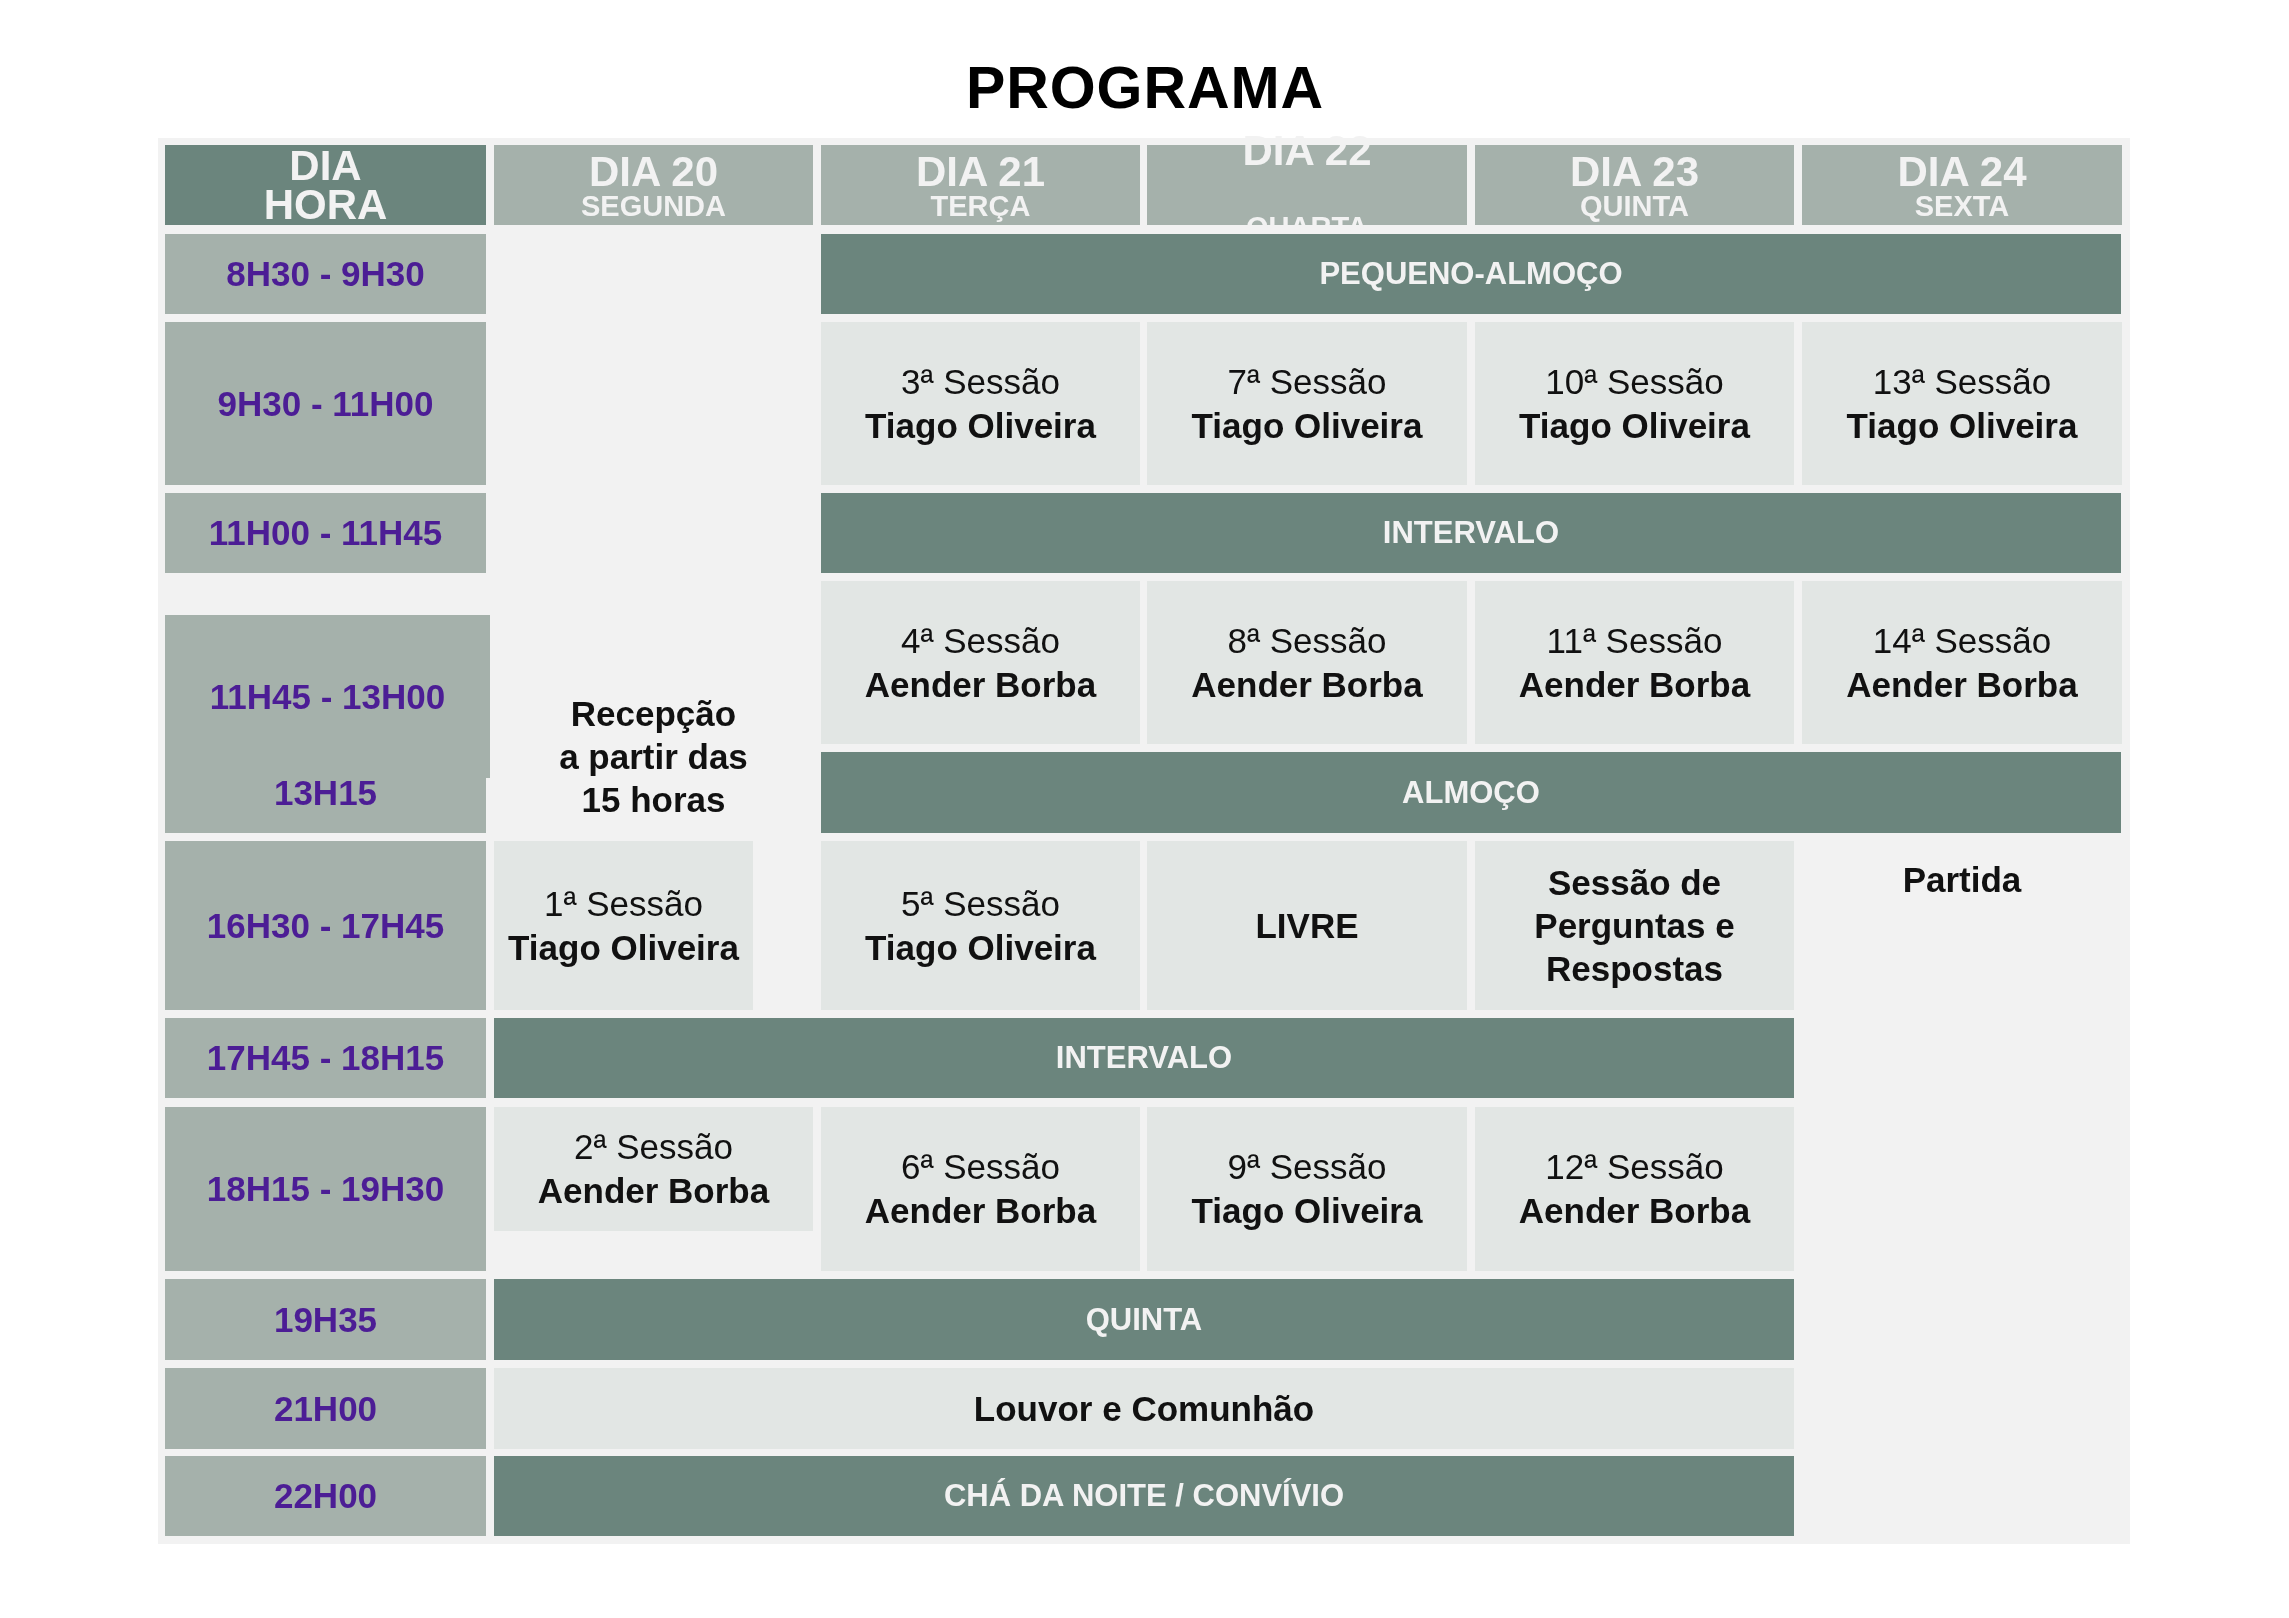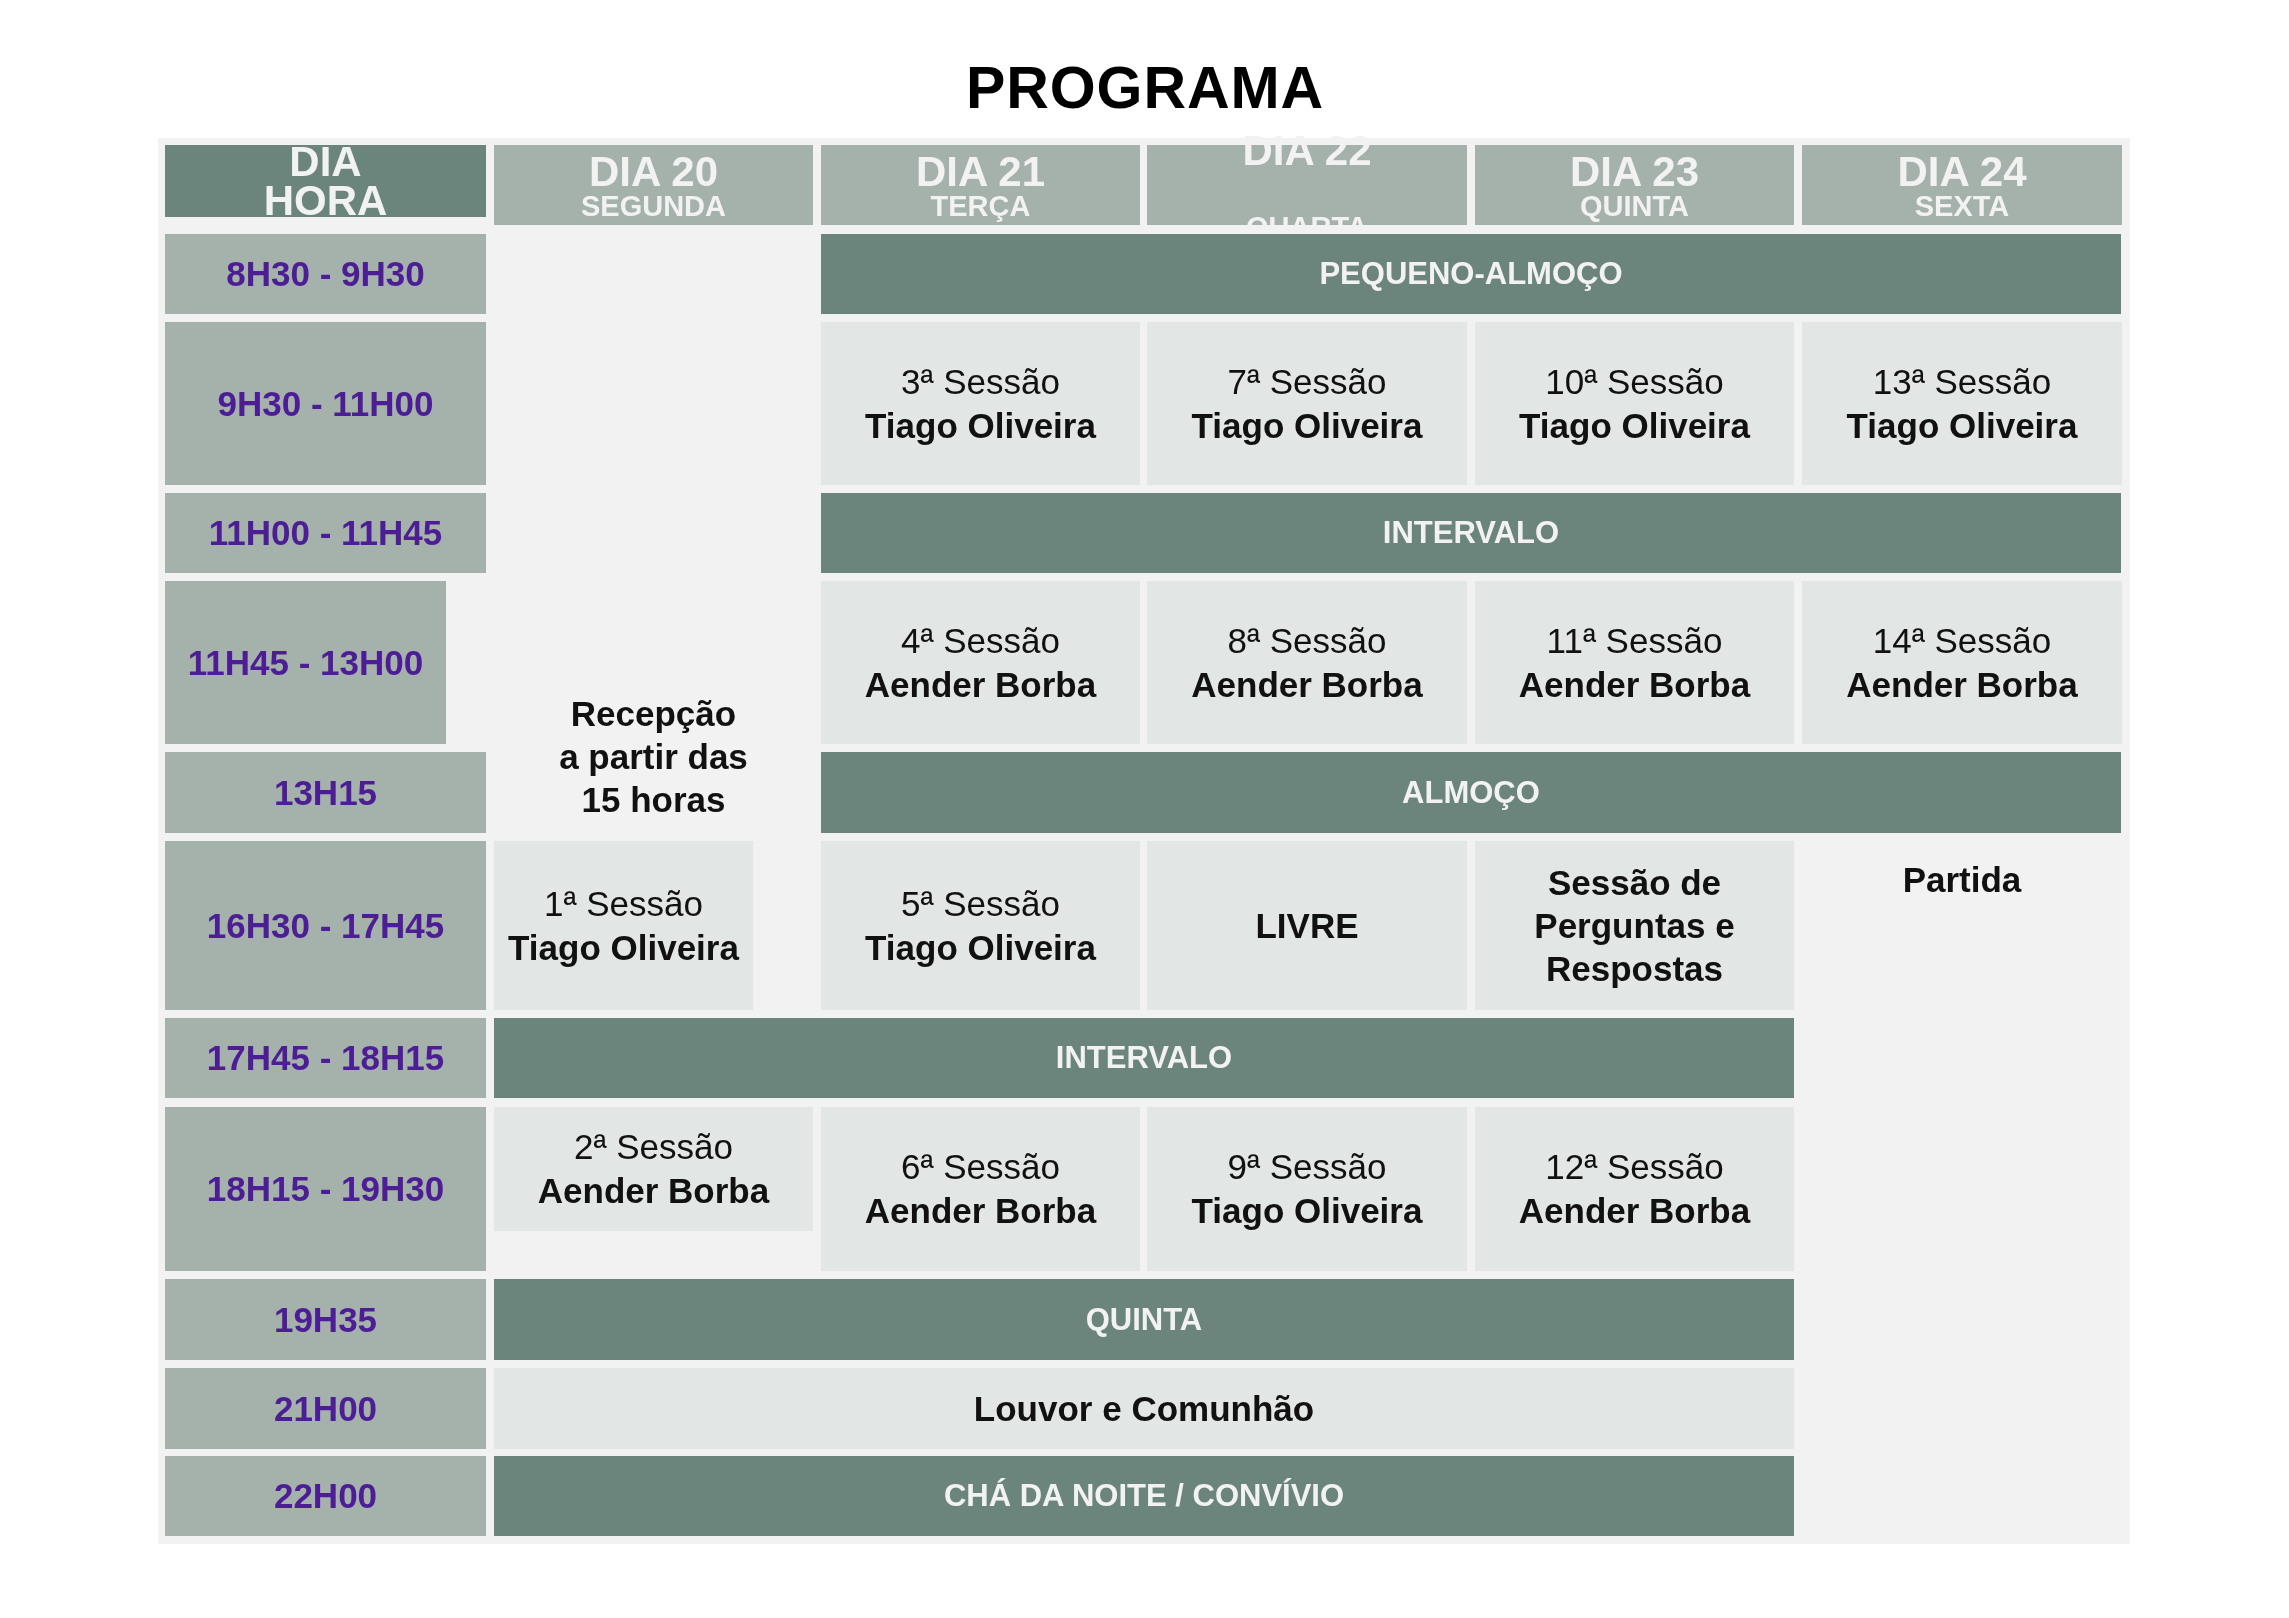--- a/index.html
+++ b/index.html
@@ -24,21 +24,21 @@
   .plain { color:#111; font-weight:bold; font-size:35px; line-height:43px; }
   .boldcell { background:#e2e6e4; color:#111; font-weight:bold; font-size:35px; line-height:43px; }
 </style>
 </head>
 <body>
 
 <div class="title">PROGRAMA</div>
 
 <div class="board"></div>
 
-<div class="cell corner" style="left:165px;top:145px;width:321px;height:72px;">
+<div class="cell corner" style="left:165px;top:145px;width:321px;height:80px;">
   <span>DIA</span>
   <span>HORA</span>
 </div>
 <div class="cell dayhead" style="left:494px;top:145px;width:319px;height:80px;">
   <span class="d">DIA 20</span>
   <span class="w">SEGUNDA</span>
 </div>
 <div class="cell dayhead" style="left:821px;top:145px;width:319px;height:80px;">
   <span class="d">DIA 21</span>
   <span class="w">TERÇA</span>
@@ -52,21 +52,21 @@
   <span class="w">QUINTA</span>
 </div>
 <div class="cell dayhead" style="left:1802px;top:145px;width:320px;height:80px;">
   <span class="d">DIA 24</span>
   <span class="w">SEXTA</span>
 </div>
 
 <div class="cell hour" style="left:165px;top:234px;width:321px;height:80px;">8H30 - 9H30</div>
 <div class="cell hour" style="left:165px;top:322px;width:321px;height:163px;">9H30 - 11H00</div>
 <div class="cell hour" style="left:165px;top:493px;width:321px;height:80px;">11H00 - 11H45</div>
-<div class="cell hour" style="left:165px;top:581px;width:281px;height:163px;">11H45 - 13H00</div>
+<div class="cell hour" style="left:165px;top:615px;width:325px;height:163px;">11H45 - 13H00</div>
 <div class="cell hour" style="left:165px;top:752px;width:321px;height:81px;">13H15</div>
 <div class="cell hour" style="left:165px;top:841px;width:321px;height:169px;">16H30 - 17H45</div>
 <div class="cell hour" style="left:165px;top:1018px;width:321px;height:80px;">17H45 - 18H15</div>
 <div class="cell hour" style="left:165px;top:1107px;width:321px;height:164px;">18H15 - 19H30</div>
 <div class="cell hour" style="left:165px;top:1279px;width:321px;height:81px;">19H35</div>
 <div class="cell hour" style="left:165px;top:1368px;width:321px;height:81px;">21H00</div>
 <div class="cell hour" style="left:165px;top:1456px;width:321px;height:80px;">22H00</div>
 
 <div class="cell plain" style="left:494px;top:234px;width:319px;height:600px;justify-content:flex-end;padding-bottom:13px;">
   <span>Recepção</span>

